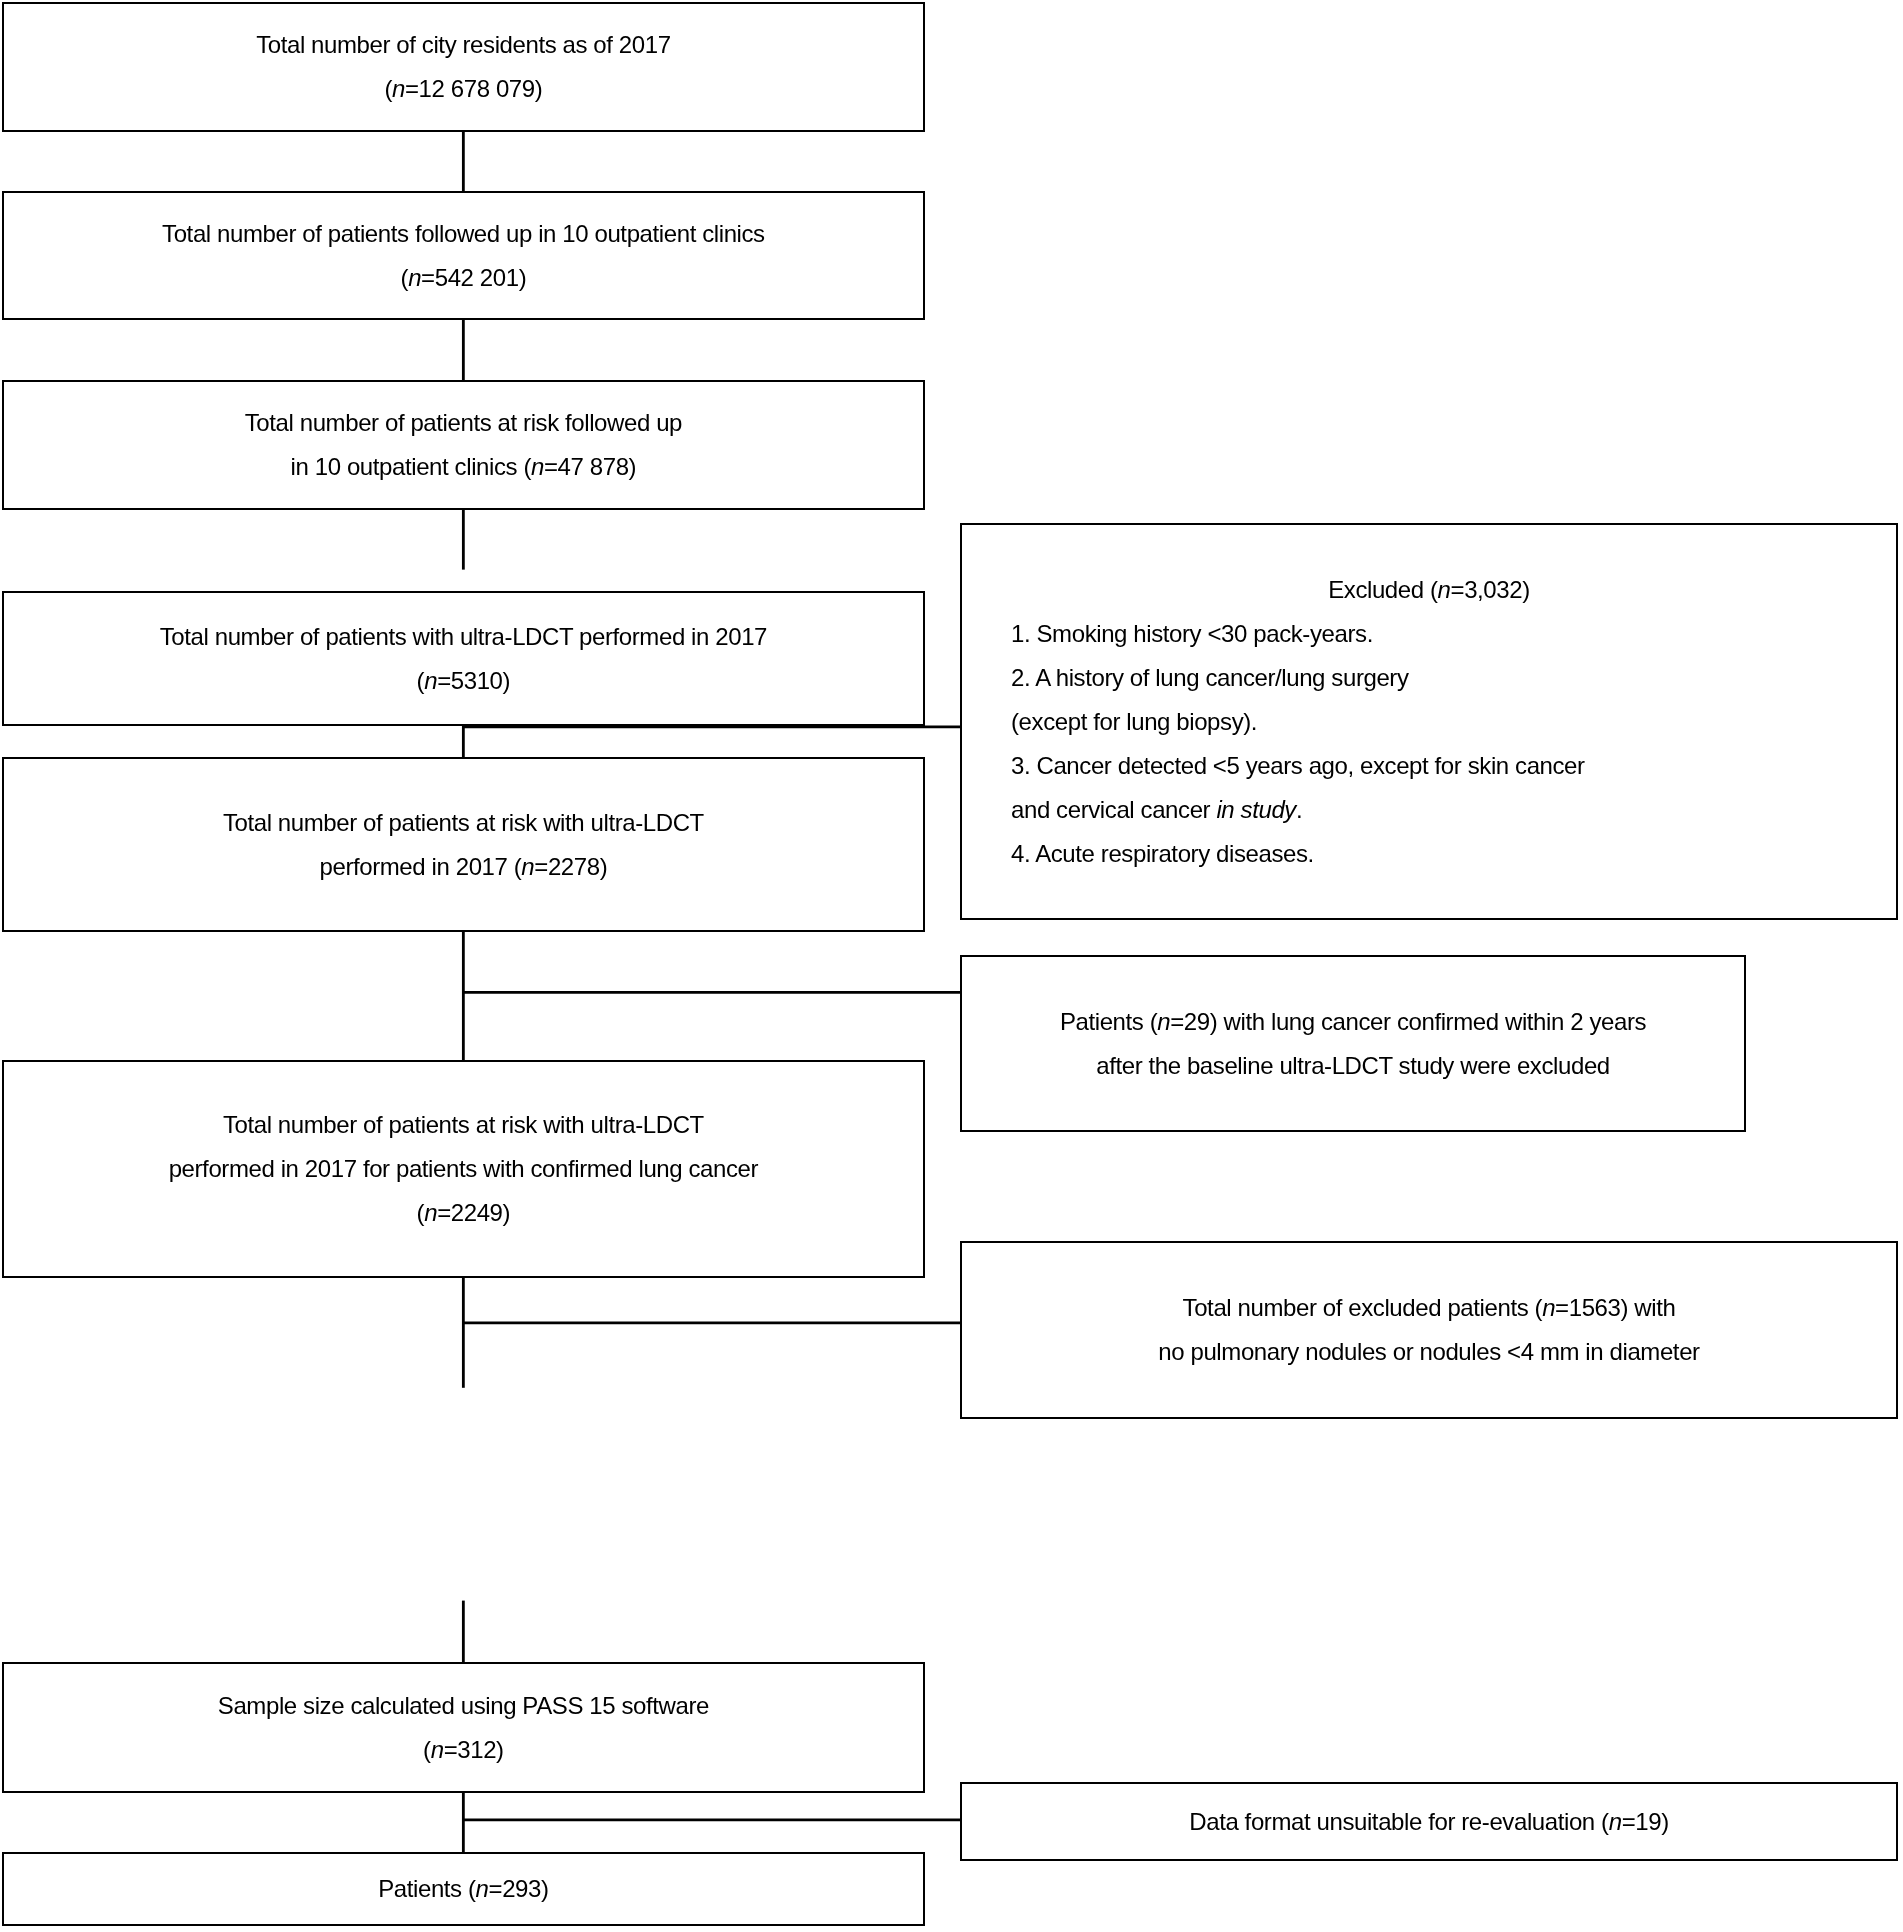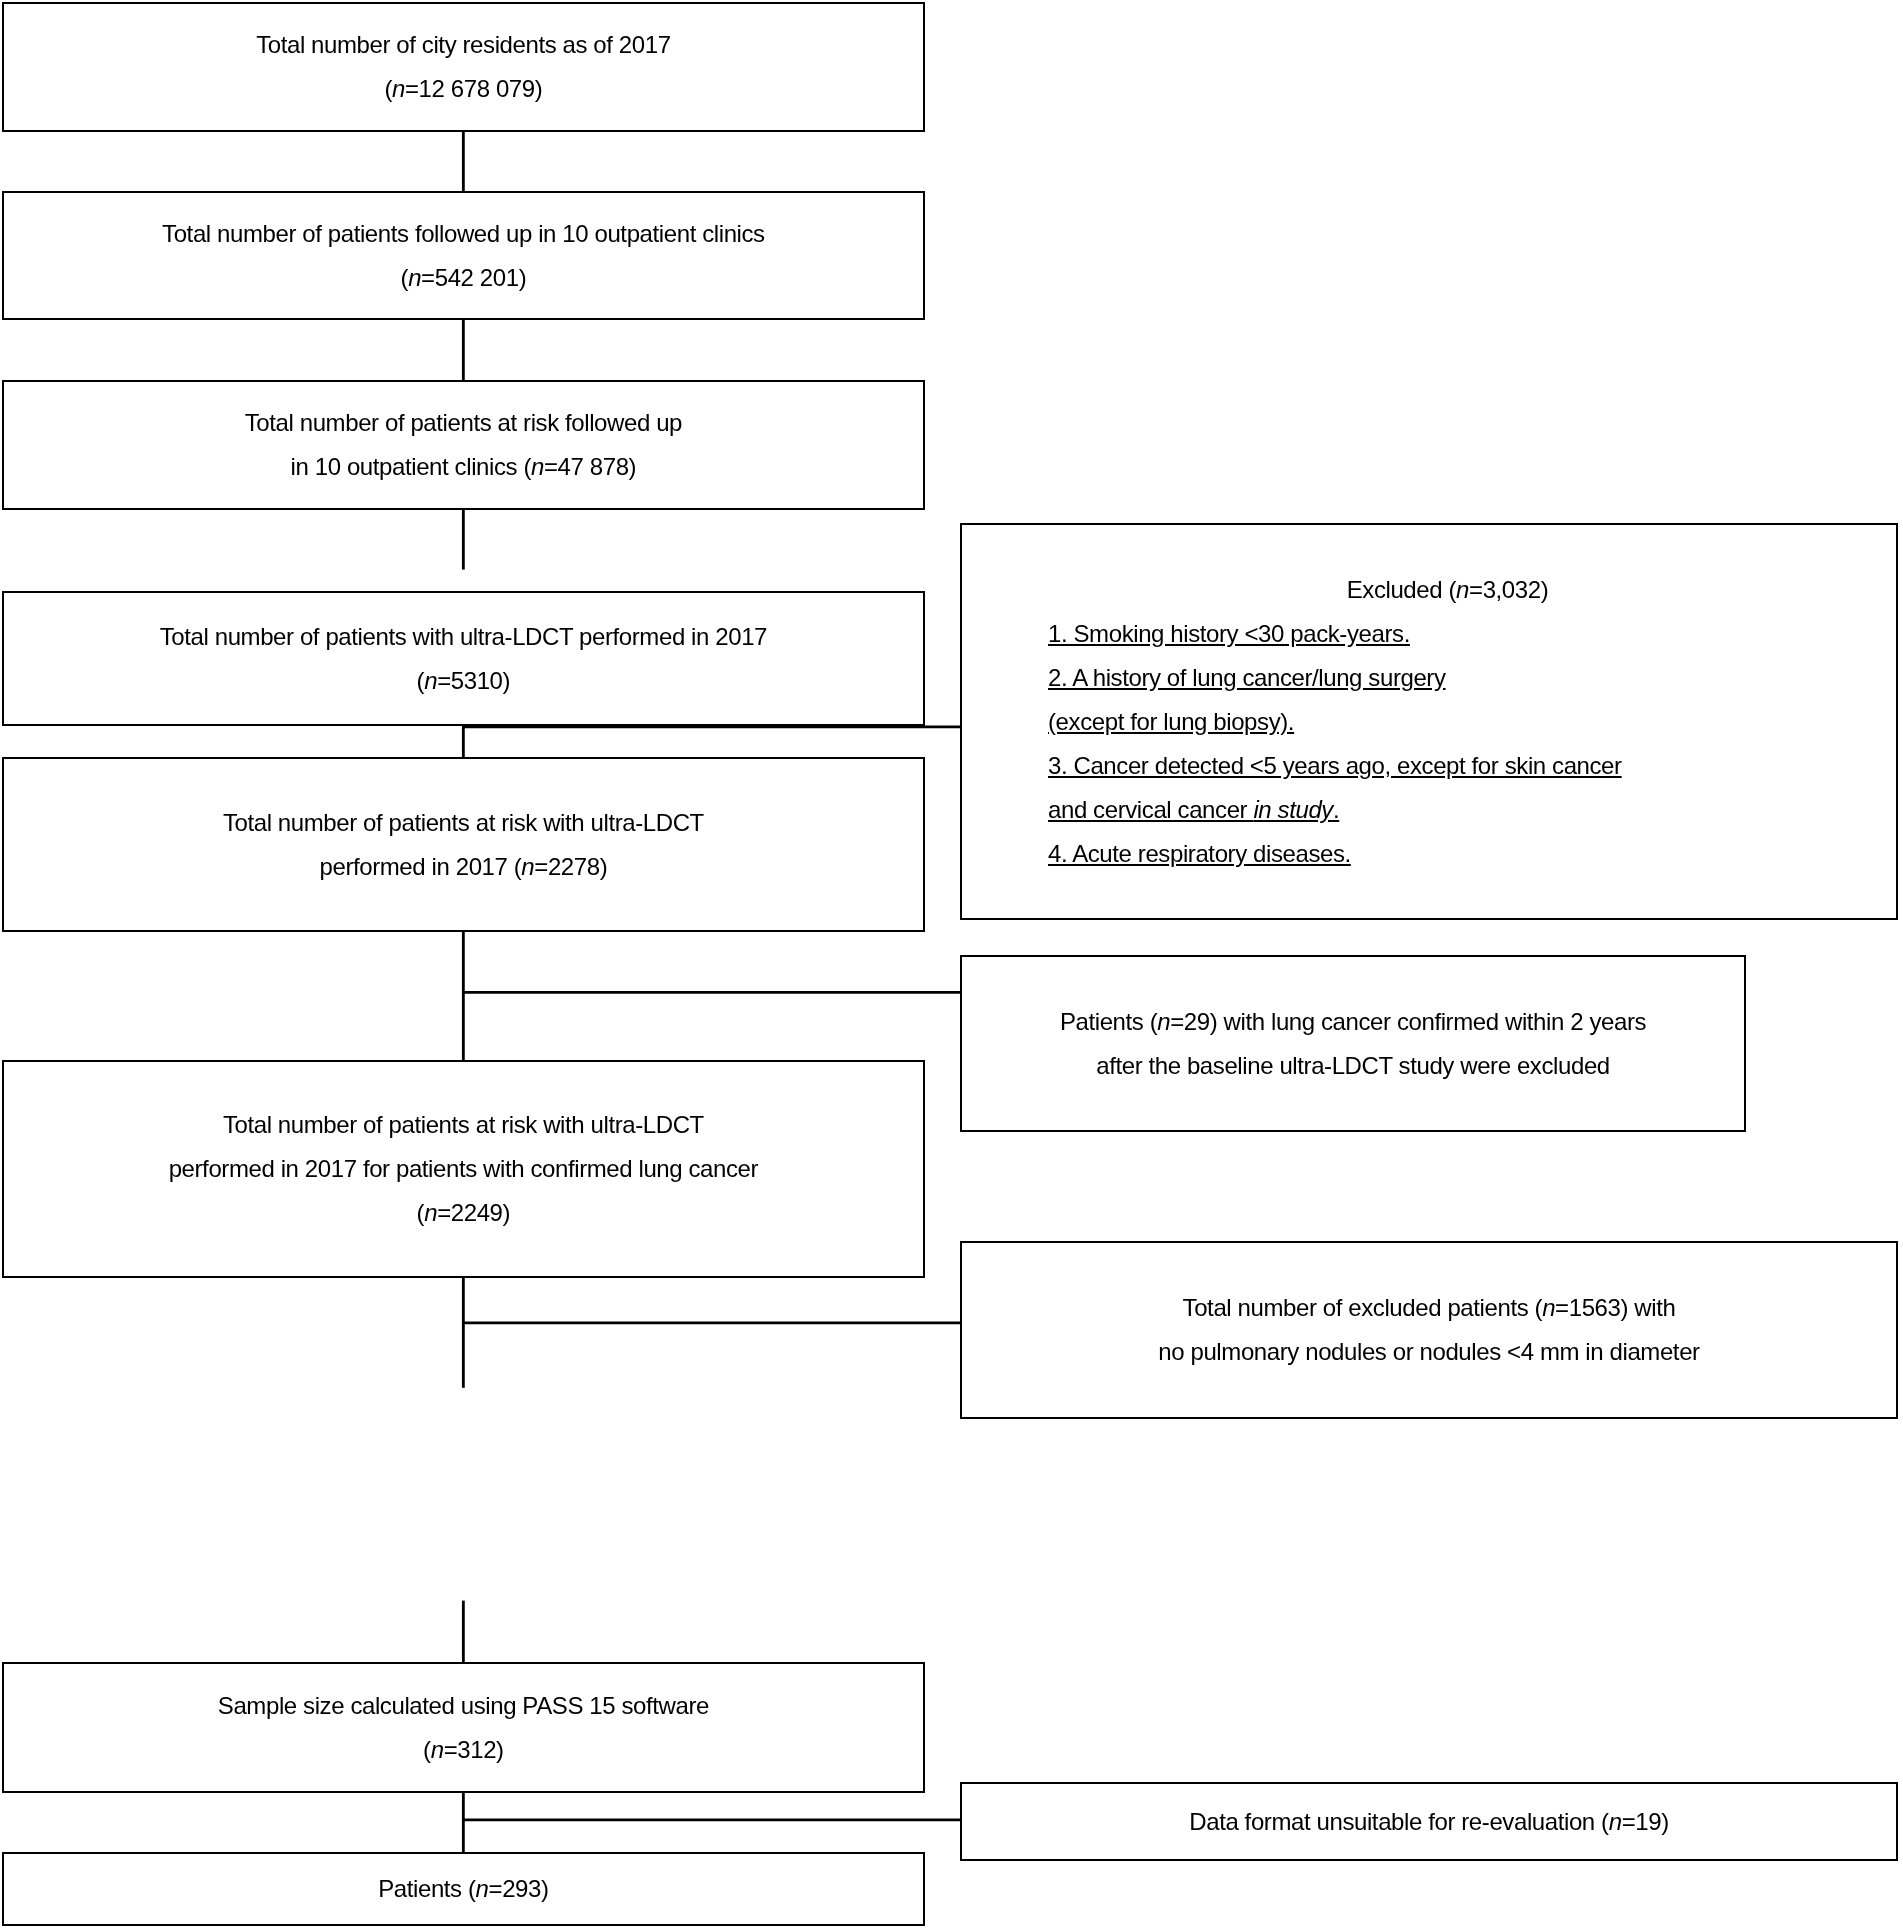--- a/index.html
+++ b/index.html
@@ -33,29 +33,27 @@
     align-items: center;
     justify-content: center;
     text-align: center;
   }
   .box .txt {
     width: 100%;
     white-space: pre-line;
   }
   .box.excluded {
     flex-direction: column;
-    padding-left: 37px;
   }
   .box.excluded .items {
     text-align: left;
     width: 100%;
     box-sizing: border-box;
     padding-left: 49px;
     white-space: pre-line;
-    text-decoration: underline;
   }
   em { font-style: italic; }
 </style>
 </head>
 <body>
 
 <div id="flowchart-canvas">
 
   <svg id="connectors-svg" viewBox="0 0 2022 2052" xmlns="http://www.w3.org/2000/svg">
 

